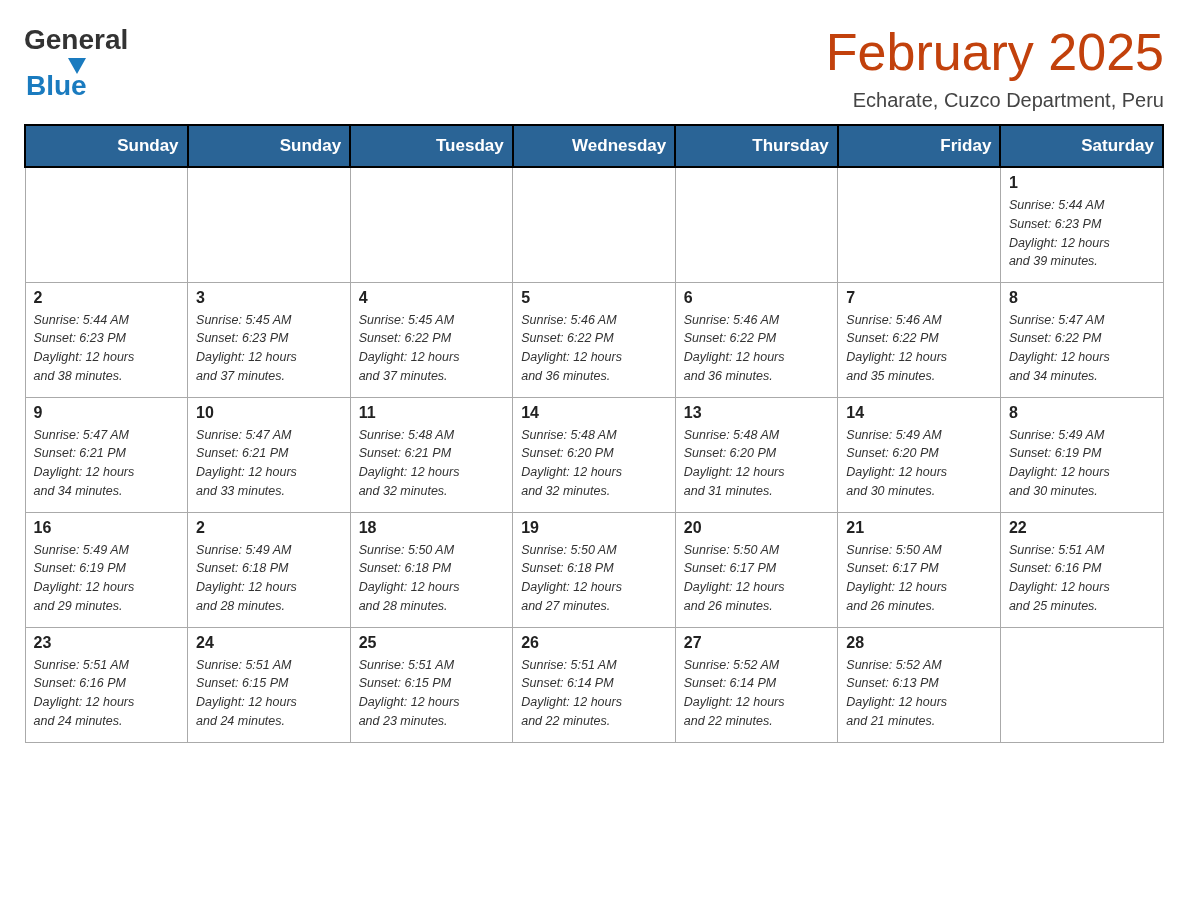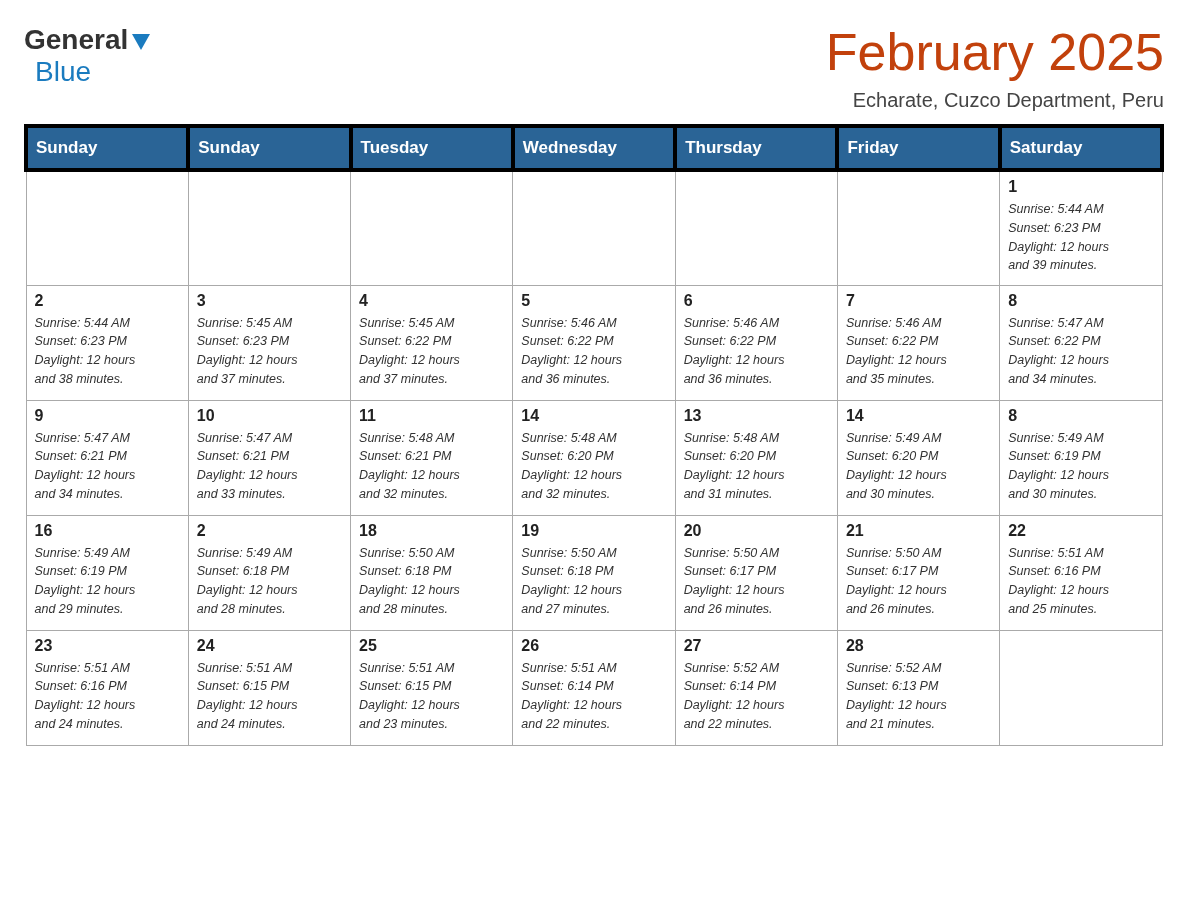--- a/index.html
+++ b/index.html
@@ -39,22 +39,22 @@
       width: 100%;
       border-collapse: collapse;
       border: 1px solid #999;
     }
     .calendar-table th {
       background-color: #2a6496;
       color: #fff;
       font-size: 17px;
       font-weight: bold;
       padding: 10px 8px;
-      border: 4px solid #000000;
-      text-align: left;
+      border: 2px solid #000000;
+      text-align: right;
     }
     .calendar-table td {
       vertical-align: top;
       border: 1px solid #aaa;
       padding: 6px 8px;
       width: 14.28%;
       min-height: 110px;
       font-size: 13px;
       color: #333;
       background: #fff;
@@ -75,37 +75,38 @@
     .empty-cell {
       background: #f9f9f9;
     }
     tr td {
       height: 115px;
     }
     .logo-row {
       display: flex;
       align-items: center;
       gap: 2px;
+      flex-direction: column;
     }
   </style>
 </head>
 <body>
 
 <div class="header">
   <div class="logo">
     <div class="logo-row">
       <span style="font-size:28px;font-weight:900;color:#333;">General</span>
       <div style="display:inline-flex;flex-direction:column;align-items:center;margin-left:2px;">
         <svg width="18" height="16" viewBox="0 0 18 16" style="margin-bottom:-4px;">
           <polygon points="0,0 18,0 9,16" fill="#1a7bbf"></polygon>
         </svg>
       </div>
     </div>
     <div>
-      <span style="font-size:28px;font-weight:400;color:#1a7bbf;margin-left:11px;">Blue</span>
+      <span style="font-size:28px;font-weight:700;color:#1a7bbf;margin-left:2px;">Blue</span>
     </div>
   </div>
   <div class="title-block">
     <div class="month-title">February 2025</div>
     <div class="location-subtitle">Echarate, Cuzco Department, Peru</div>
   </div>
 </div>
 
 <table class="calendar-table">
   <thead>

